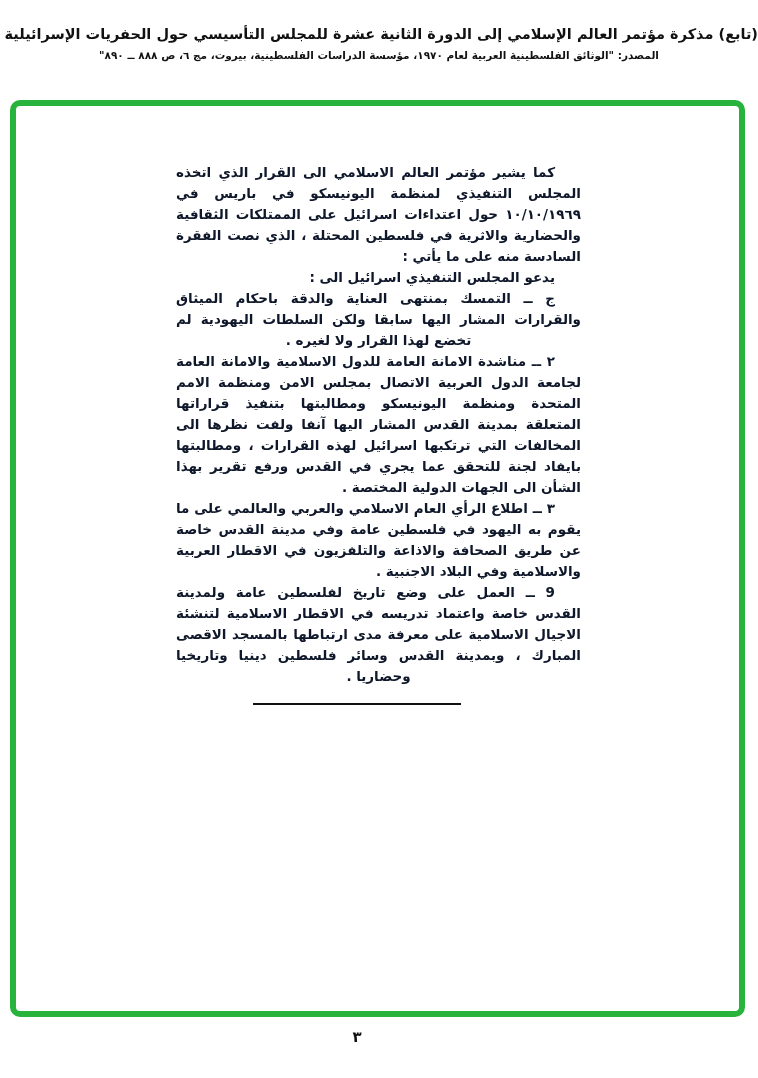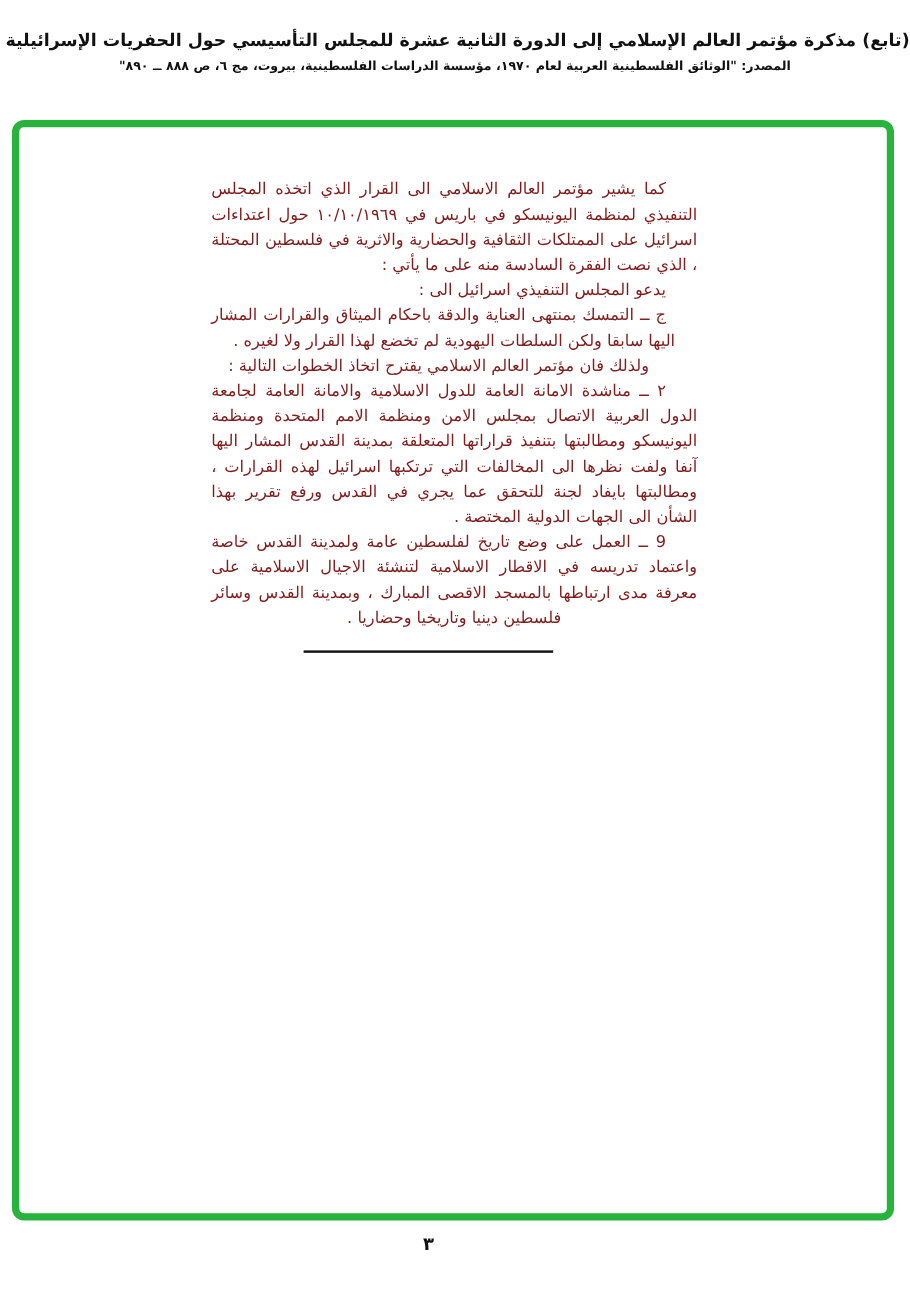--- a/index.html
+++ b/index.html
@@ -47,24 +47,25 @@
     width: 735px;
     height: 917px;
     box-sizing: border-box;
     border: 6px solid #27b33c; 
     border-radius: 10px;
     background: #ffffff;
   }
   .doc-body {
     direction: rtl;
     padding: 42px 158px 0 160px;
-    color: #7f1d1d;
+    color: #0f172a;
     font-size: 13.5px;
-    font-weight: normal;
+    font-weight: bold;
     line-height: 21px;
+    margin-top: 14px;
   }
   .doc-body p {
     margin: 0;
     text-indent: 26px;
     text-align: justify;
   }
   .doc-body p.last-right  { text-align-last: right; }
   .doc-body p.last-center { text-align-last: center; }
   .divider {
     height: 2px;
@@ -95,22 +96,22 @@
   <header class="header">
     <div class="title">(تابع) مذكرة مؤتمر العالم الإسلامي إلى الدورة الثانية عشرة للمجلس التأسيسي حول الحفريات الإسرائيلية في القدس</div>
     <div class="source">المصدر: "الوثائق الفلسطينية العربية لعام ١٩٧٠، مؤسسة الدراسات الفلسطينية، بيروت، مج ٦، ص ٨٨٨ ــ ٨٩٠"</div>
   </header>
 
   <div class="frame" style="border-color: rgb(39, 179, 60);">
     <div class="doc-body">
         <p class="last-right">كما يشير مؤتمر العالم الاسلامي الى القرار الذي اتخذه المجلس التنفيذي لمنظمة اليونيسكو في باريس في ١٠/١٠/١٩٦٩ حول اعتداءات اسرائيل على الممتلكات الثقافية والحضارية والاثرية في فلسطين المحتلة ، الذي نصت الفقرة السادسة منه على ما يأتي :</p>
         <p class="last-right">يدعو المجلس التنفيذي اسرائيل الى :</p>
         <p class="last-center">ج ــ التمسك بمنتهى العناية والدقة باحكام الميثاق والقرارات المشار اليها سابقا ولكن السلطات اليهودية لم تخضع لهذا القرار ولا لغيره .</p>
-        <p class="last-center">ولذلك فان مؤتمر العالم الاسلامي يقترح اتخاذ الخطوات التالية :</p>
         <p class="last-right">٢ ــ مناشدة الامانة العامة للدول الاسلامية والامانة العامة لجامعة الدول العربية الاتصال بمجلس الامن ومنظمة الامم المتحدة ومنظمة اليونيسكو ومطالبتها بتنفيذ قراراتها المتعلقة بمدينة القدس المشار اليها آنفا ولفت نظرها الى المخالفات التي ترتكبها اسرائيل لهذه القرارات ، ومطالبتها بايفاد لجنة للتحقق عما يجري في القدس ورفع تقرير بهذا الشأن الى الجهات الدولية المختصة .</p>
+        <p class="last-right">٣ ــ اطلاع الرأي العام الاسلامي والعربي والعالمي على ما يقوم به اليهود في فلسطين عامة وفي مدينة القدس خاصة عن طريق الصحافة والاذاعة والتلفزيون في الاقطار العربية والاسلامية وفي البلاد الاجنبية .</p>
         <p class="last-center">9 ــ العمل على وضع تاريخ لفلسطين عامة ولمدينة القدس خاصة واعتماد تدريسه في الاقطار الاسلامية لتنشئة الاجيال الاسلامية على معرفة مدى ارتباطها بالمسجد الاقصى المبارك ، وبمدينة القدس وسائر فلسطين دينيا وتاريخيا وحضاريا .</p>
       </div>
     <div class="divider"></div>
   </div>
 
   <div class="page-number">٣</div>
 
 </div>
 
 </body></html>

